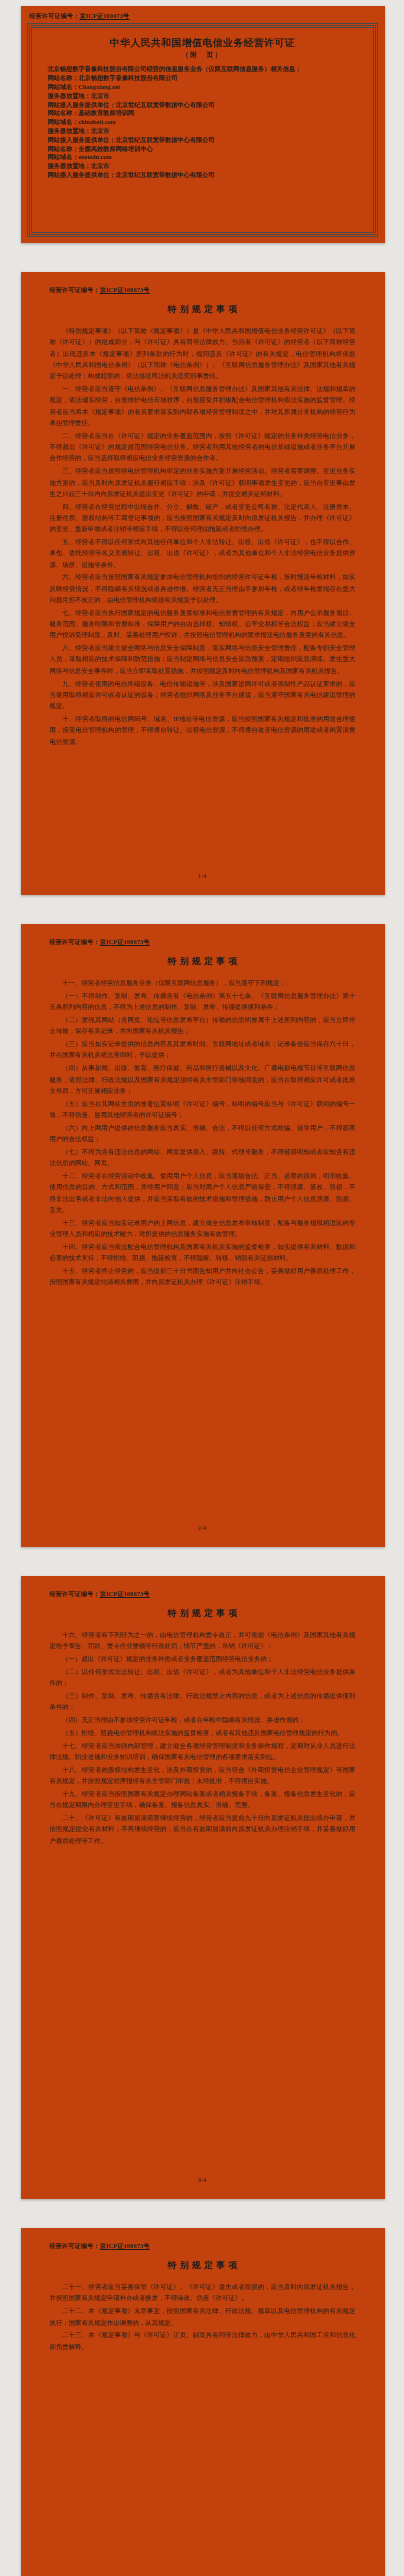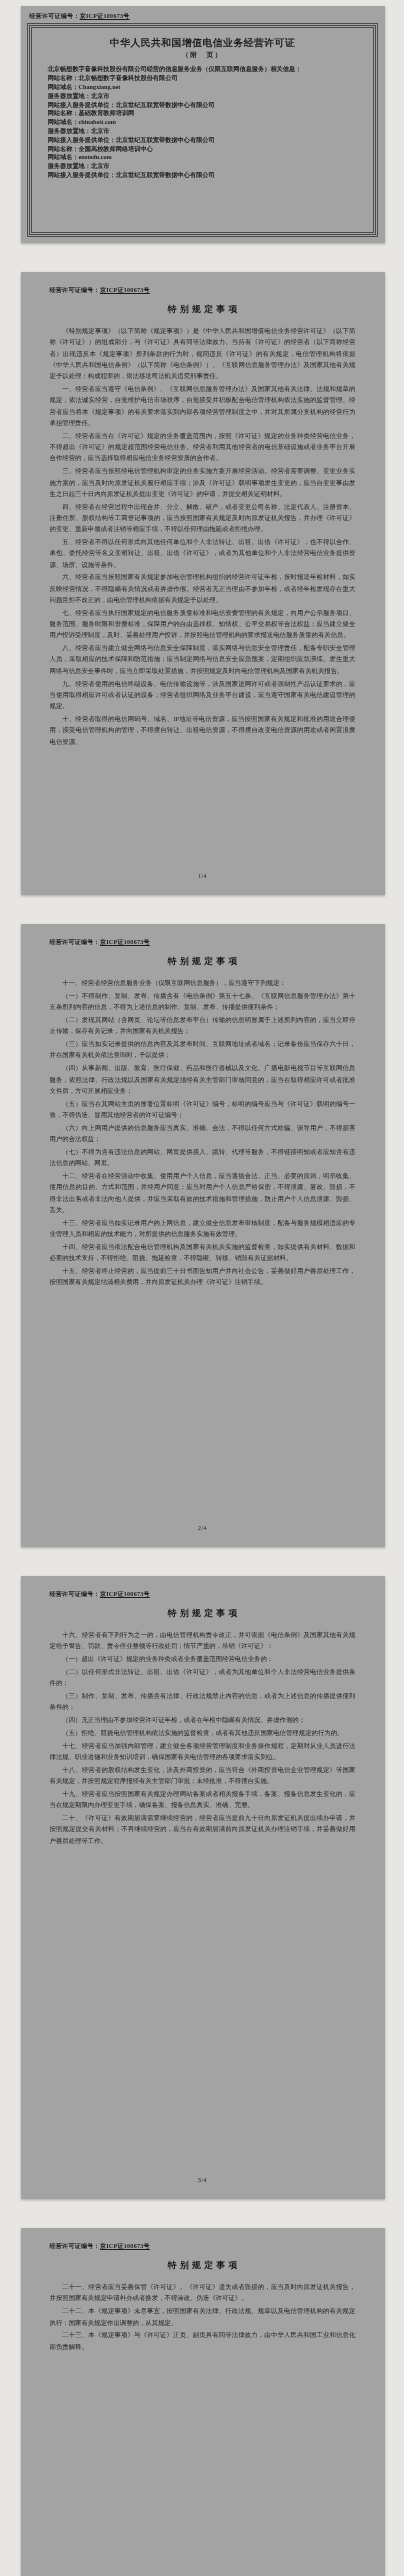--- a/index.html
+++ b/index.html
@@ -11,21 +11,21 @@
   }
   .stack {
     width:364px;
     margin:0 auto;
     padding:6.2px 0 20.6px;
     display:flex;
     flex-direction:column;
     gap:29px;
   }
   .page {
-    background:#a3a3a3;
+    background:#c2410c;
     box-shadow:0 0.5px 2.6px rgba(0,0,0,.28);
     box-sizing:border-box;
     position:relative;
   }
 
   
   .cert-page { height:237px; padding:4.1px 6.7px 6.7px; display:flex; flex-direction:column; }
   .page-header { font-size:6px; font-weight:bold; letter-spacing:0.3px; }
   .lic-no { text-decoration:underline; text-underline-offset:1px; }
   .cert-header { margin:1.5px 0 2.6px 2.1px; }

